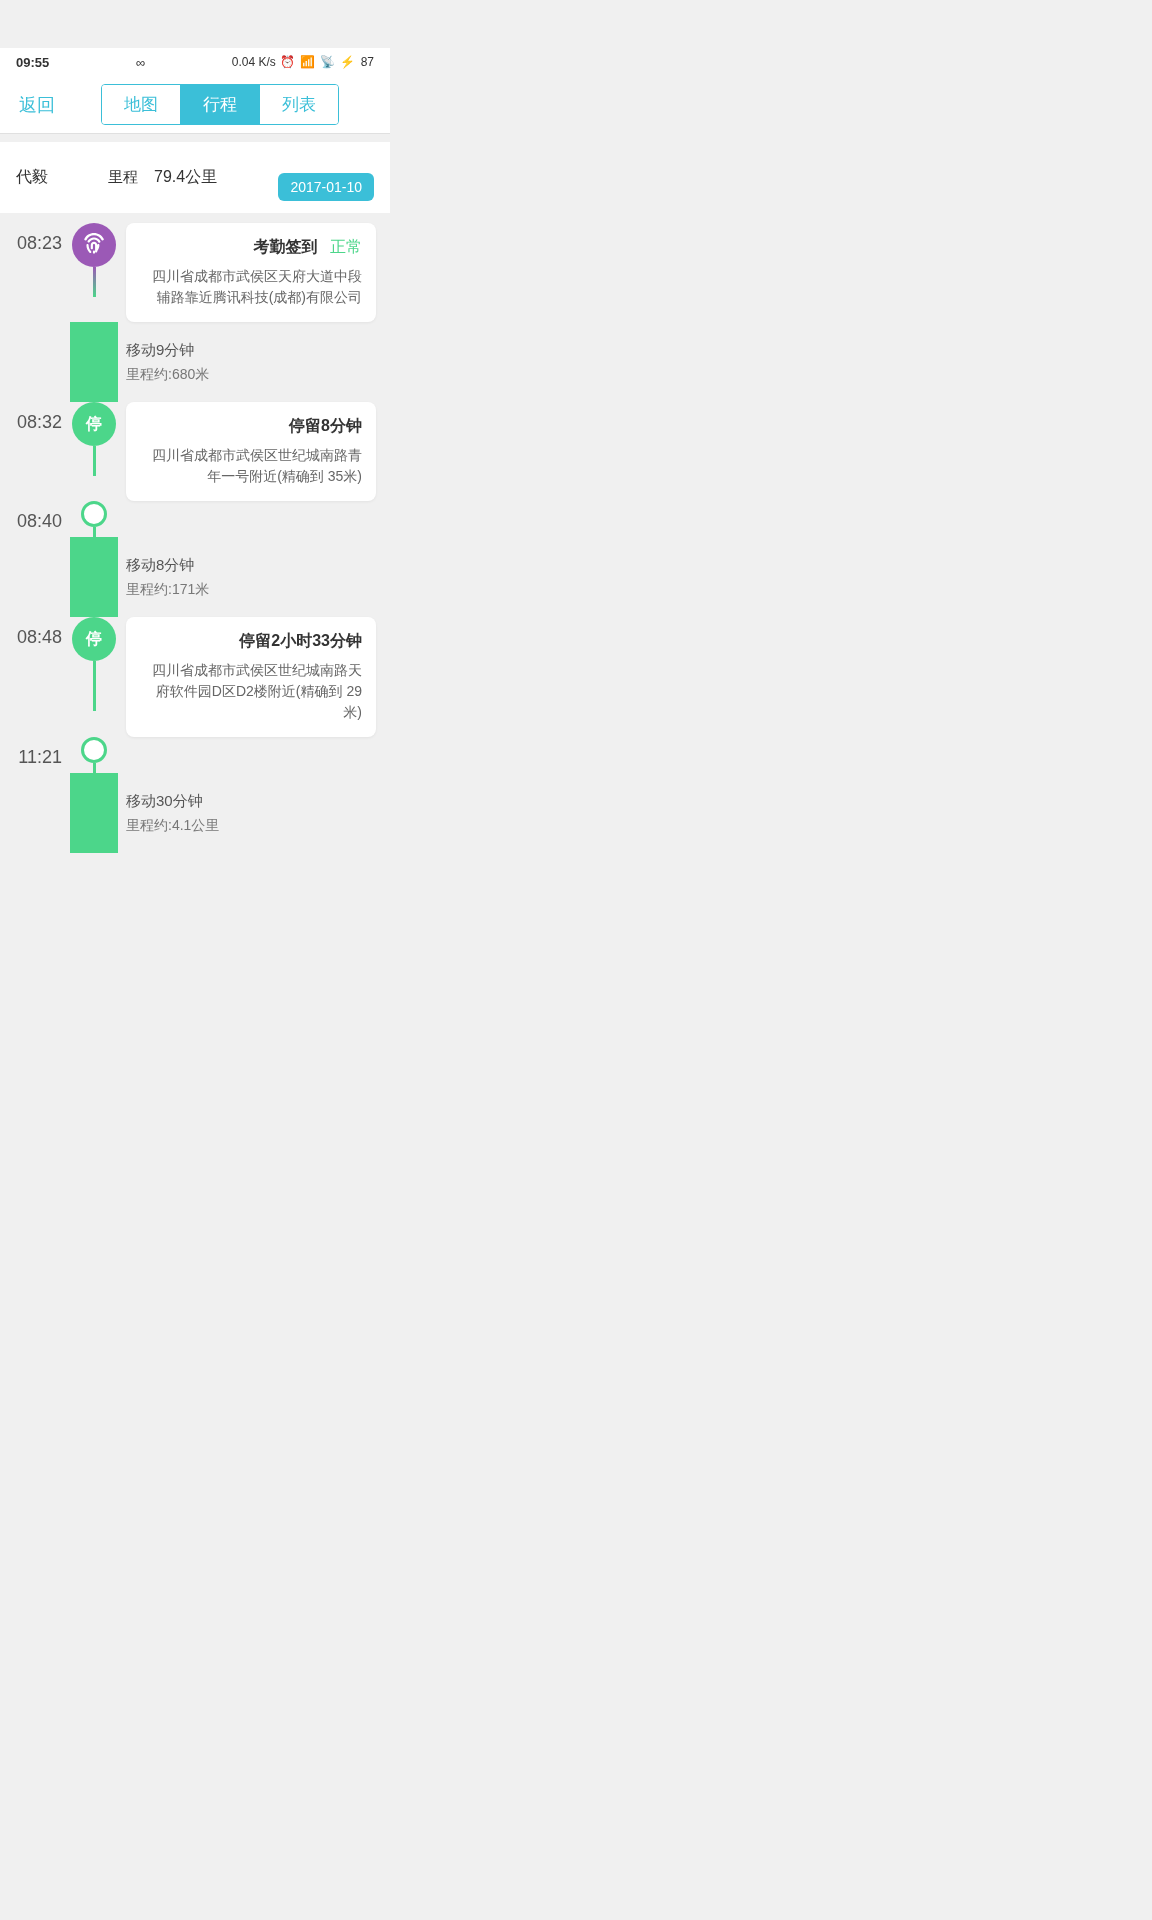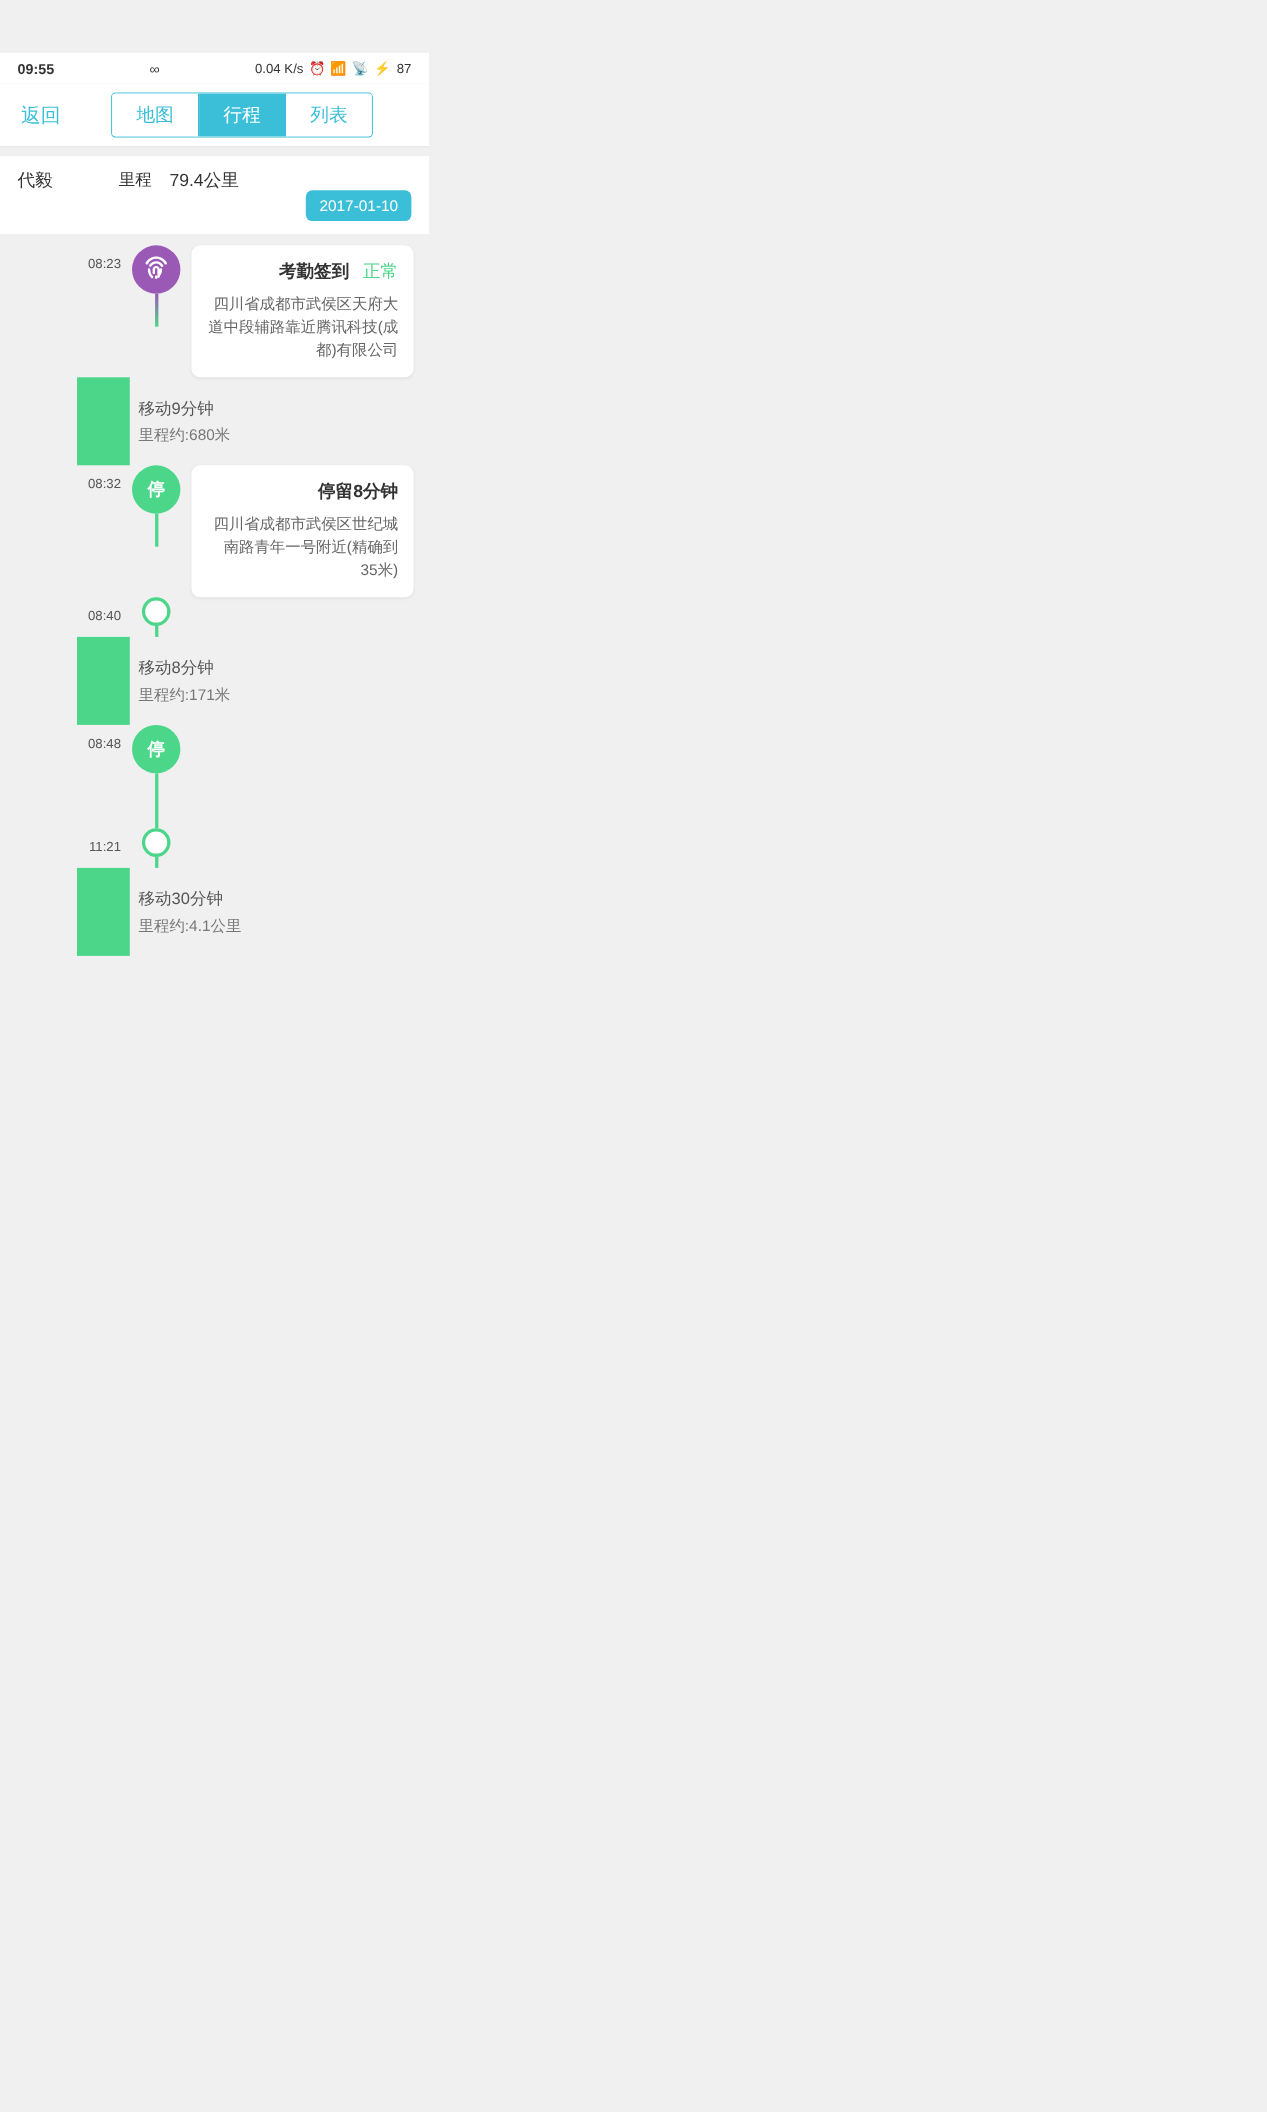--- a/index.html
+++ b/index.html
@@ -65,21 +65,21 @@
       color: #fff;
     }
     .tab-item:not(:last-child) {
       border-right: 1.5px solid #3bbfd8;
     }
 
     
     .summary-bar {
       background: #fff;
       display: flex;
-      align-items: flex-start;
+      align-items: center;
       padding: 12px 16px;
       margin-top: 8px;
       gap: 8px;
     }
     .summary-name {
       font-size: 16px;
       color: #333;
       font-weight: 500;
     }
     .summary-distance-label {
@@ -116,24 +116,23 @@
       position: relative;
       padding: 0 0 0 0;
     }
 
     
     .time-col {
       width: 70px;
       min-width: 70px;
       text-align: right;
       padding-right: 8px;
-      font-size: 12px;
+      font-size: 18px;
       color: #555;
       padding-top: 10px;
-      margin-left: 48px;
     }
 
     
     .node-col {
       width: 48px;
       min-width: 48px;
       display: flex;
       flex-direction: column;
       align-items: center;
       position: relative;
@@ -358,20 +357,26 @@
   <div class="tl-row">
     <div class="time-col">
       <span>08:48</span>
     </div>
     <div class="node-col">
       <div class="node-circle stop">
         <span>停</span>
       </div>
       <div class="vline" style="min-height:50px;"></div>
     </div>
+    <div class="content-col">
+      <div class="card">
+        <div class="card-title">停留2小时33分钟</div>
+        <div class="card-addr">四川省成都市武侯区世纪城南路天府软件园D区D2楼附近(精确到 29米)</div>
+      </div>
+    </div>
   </div>
 
   <div class="tl-row">
     <div class="time-col">
       <span>11:21</span>
     </div>
     <div class="node-col">
       <div class="node-circle small"></div>
       <div class="vline" style="min-height:10px;"></div>
     </div>

